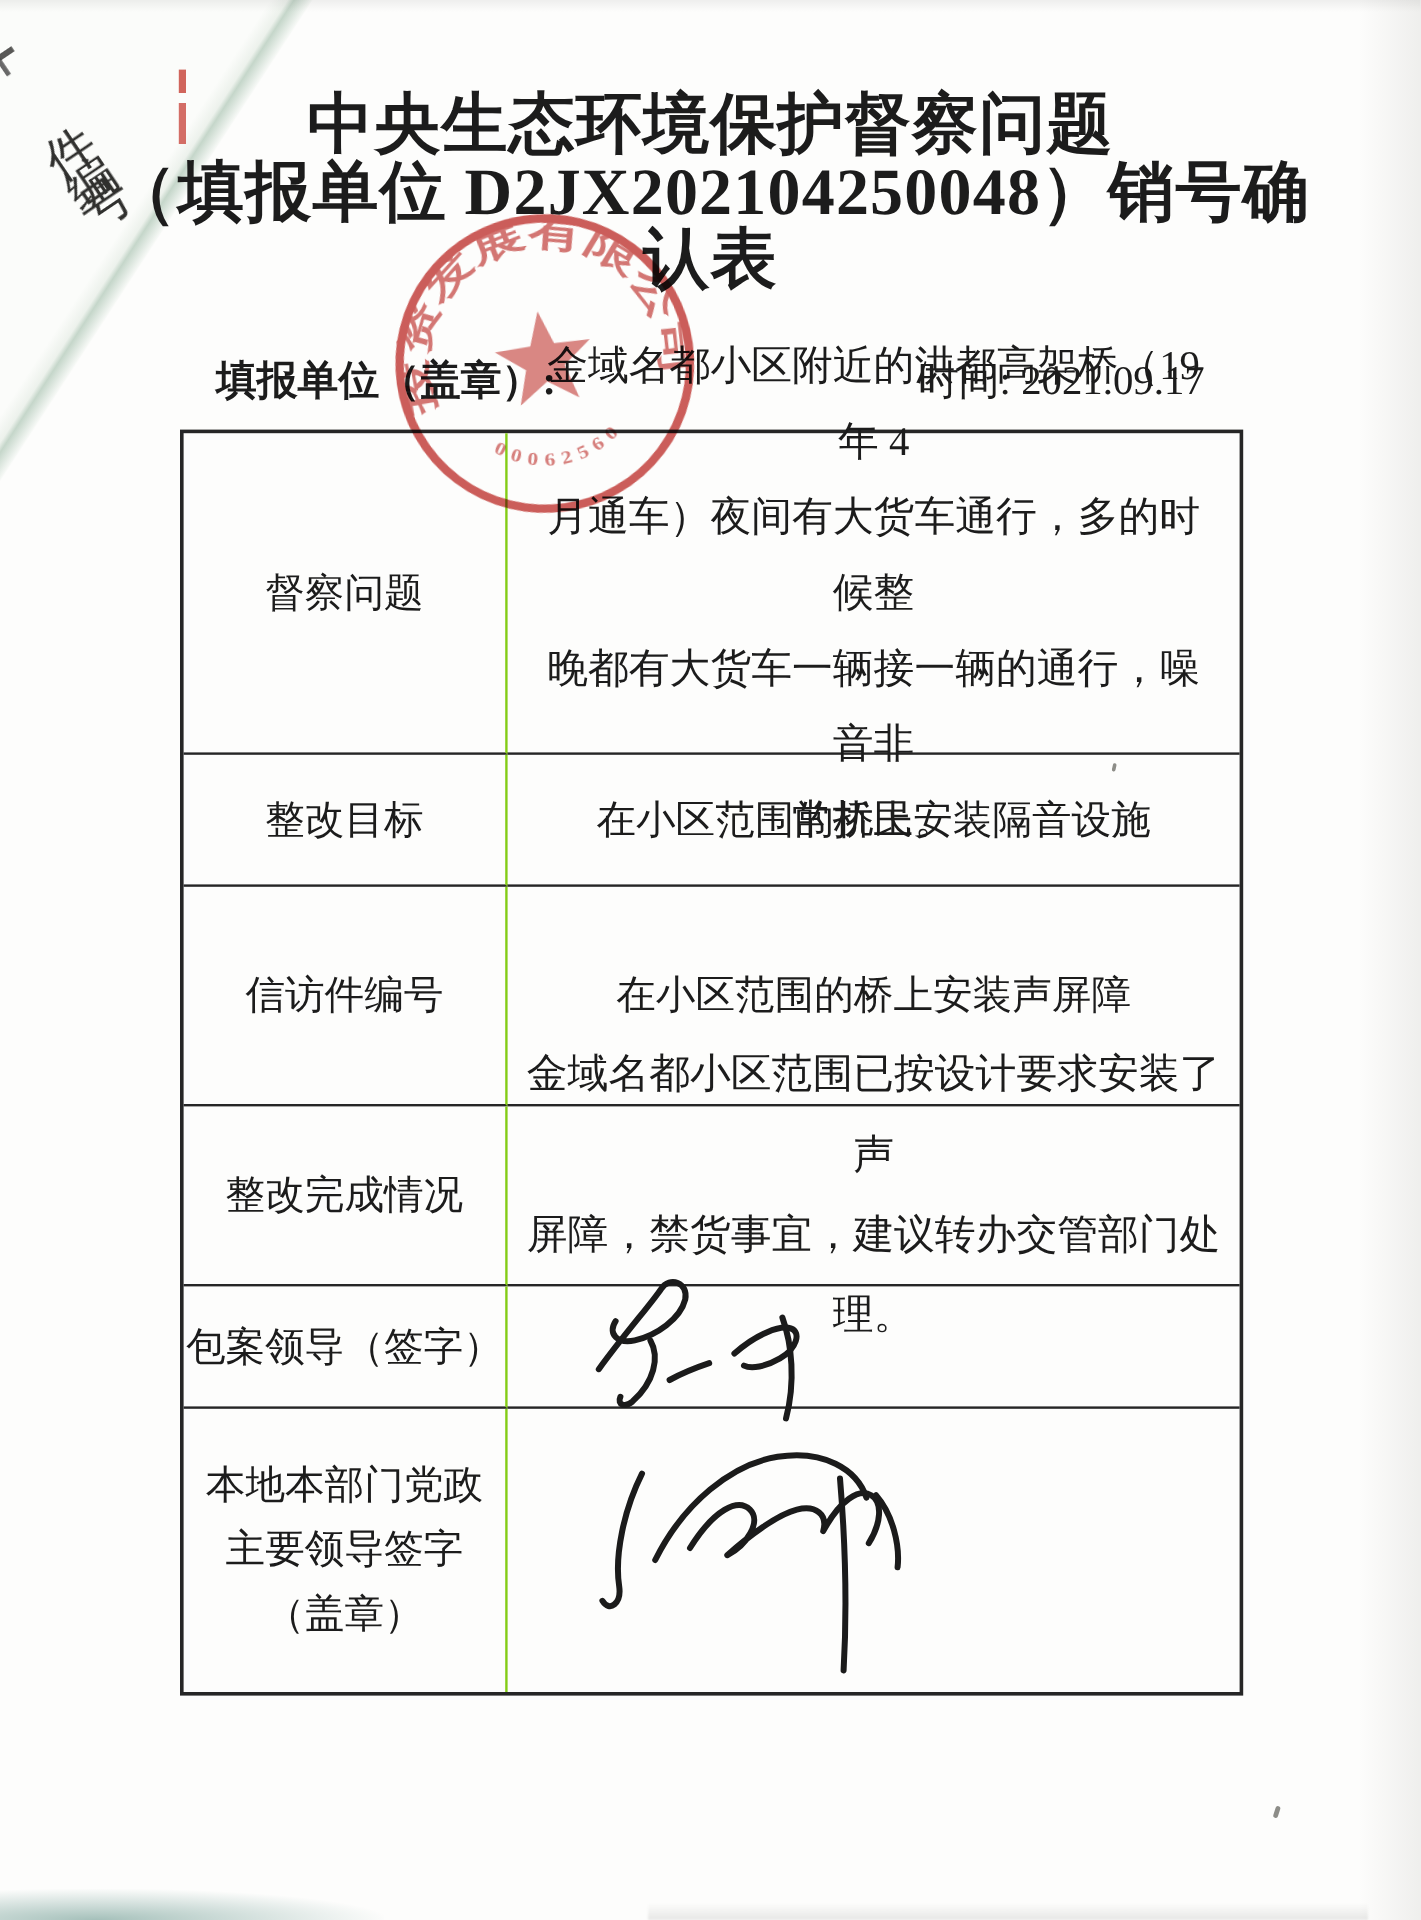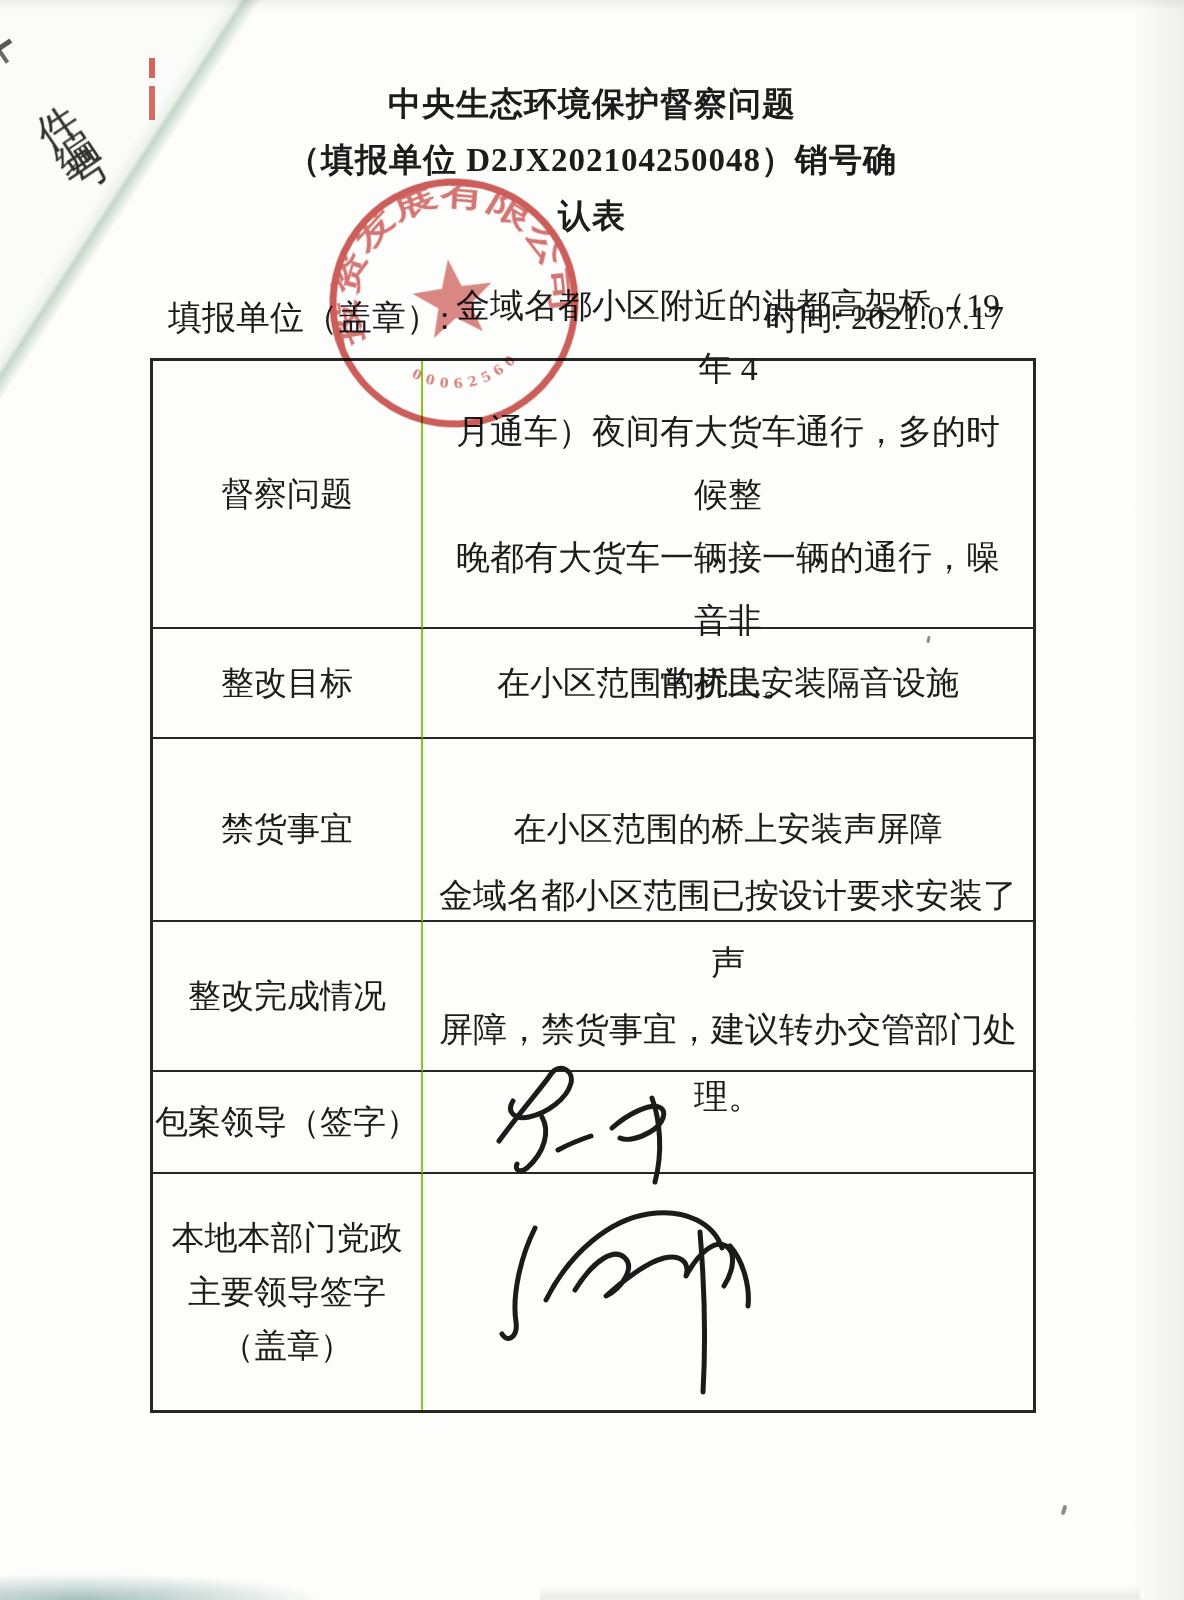--- a/index.html
+++ b/index.html
@@ -27,23 +27,23 @@
         background:linear-gradient(to bottom,rgba(0,0,0,.06),rgba(0,0,0,0));}
   .smudge-teal{position:absolute;left:0;bottom:0;width:320px;height:26px;
         background:radial-gradient(ellipse at 25% 100%,rgba(92,142,132,.55),rgba(92,142,132,0) 72%);}
   .smudge-gray{position:absolute;left:540px;bottom:0;width:600px;height:14px;
         background:linear-gradient(to top,rgba(40,40,35,.10),rgba(40,40,35,0));filter:blur(1px);}
   .speck{position:absolute;background:#8d8d88;border-radius:2px;}
   .speck.s1{left:1062px;top:1505px;width:4px;height:10px;transform:rotate(18deg);}
   .speck.s2{left:927px;top:636px;width:3px;height:7px;transform:rotate(12deg);}
   
   .title{position:absolute;left:0;top:76px;width:100%;text-align:center;
-        font-size:33px;font-weight:bold;line-height:56px;letter-spacing:1px;}
+        font-size:55px;font-weight:bold;line-height:56px;letter-spacing:1px;}
   .meta{position:absolute;left:0;top:296px;width:100%;height:44px;line-height:44px;font-size:34px;}
-  .meta .unit{position:absolute;left:168px;}
+  .meta .unit{position:absolute;left:180px;font-weight:bold;}
   .meta .date{position:absolute;left:765px;}
   .sheet{position:absolute;left:150px;top:358px;width:886px;height:1055px;
         border:3px solid #262626;display:grid;box-sizing:border-box;
         grid-template-columns:270px 1fr;
         grid-template-rows:268px 110px 183px 150px 102px auto;}
   .cell{display:flex;align-items:center;justify-content:center;box-sizing:border-box;
         font-size:33px;text-align:center;white-space:pre-line;}
   .cell.lbl{border-right:2px solid #84cc16;}
   .cell.bline{border-bottom:2px solid #262626;}
   .cell.c-issue{line-height:63px;font-size:34px;padding:0 18px;}
@@ -68,34 +68,34 @@
   <div class="red-dash"></div>
 
   <h1 class="title" style="margin:0;">
     <span style="display:block">中央生态环境保护督察问题</span>
     <span style="display:block">（填报单位 D2JX202104250048）销号确</span>
     <span style="display:block">认表</span>
   </h1>
 
   <div class="meta">
     <span class="unit">填报单位（盖章）:</span>
-    <span class="date">时间: 2021.07.17</span>
+    <span class="date">时间: 2021.09.17</span>
   </div>
 
   <div class="sheet">
     <div class="cell lbl bline">督察问题</div>
     <div class="cell bline c-issue">金域名都小区附近的洪都高架桥（19 年 4
 月通车）夜间有大货车通行，多的时候整
 晚都有大货车一辆接一辆的通行，噪音非
 常扰民。</div>
 
     <div class="cell lbl bline">整改目标</div>
     <div class="cell bline">在小区范围的桥上安装隔音设施</div>
 
-    <div class="cell lbl bline">禁货事宜</div>
+    <div class="cell lbl bline">信访件编号</div>
     <div class="cell bline">在小区范围的桥上安装声屏障</div>
 
     <div class="cell lbl bline">整改完成情况</div>
     <div class="cell bline c-done">金域名都小区范围已按设计要求安装了声
 屏障，禁货事宜，建议转办交管部门处理。</div>
 
     <div class="cell lbl bline">包案领导（签字）</div>
     <div class="cell bline"></div>
 
     <div class="cell lbl l-last">本地本部门党政

